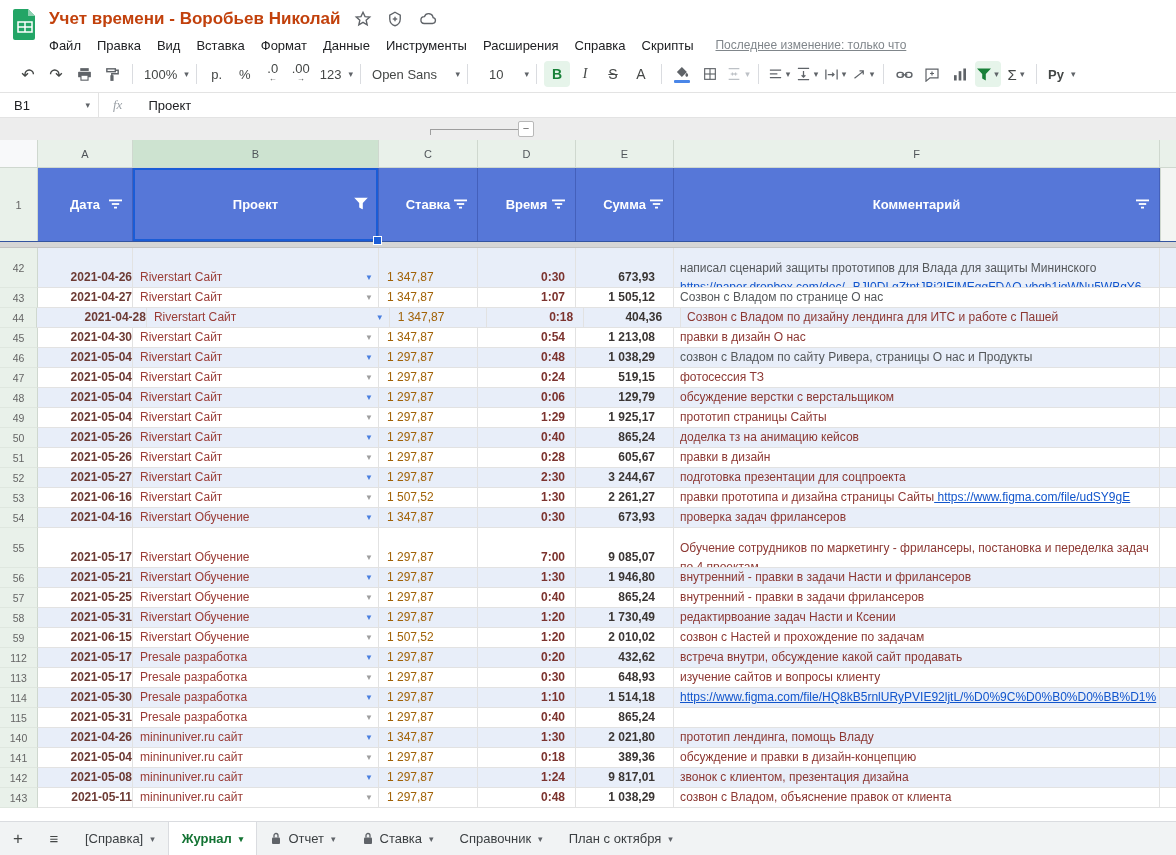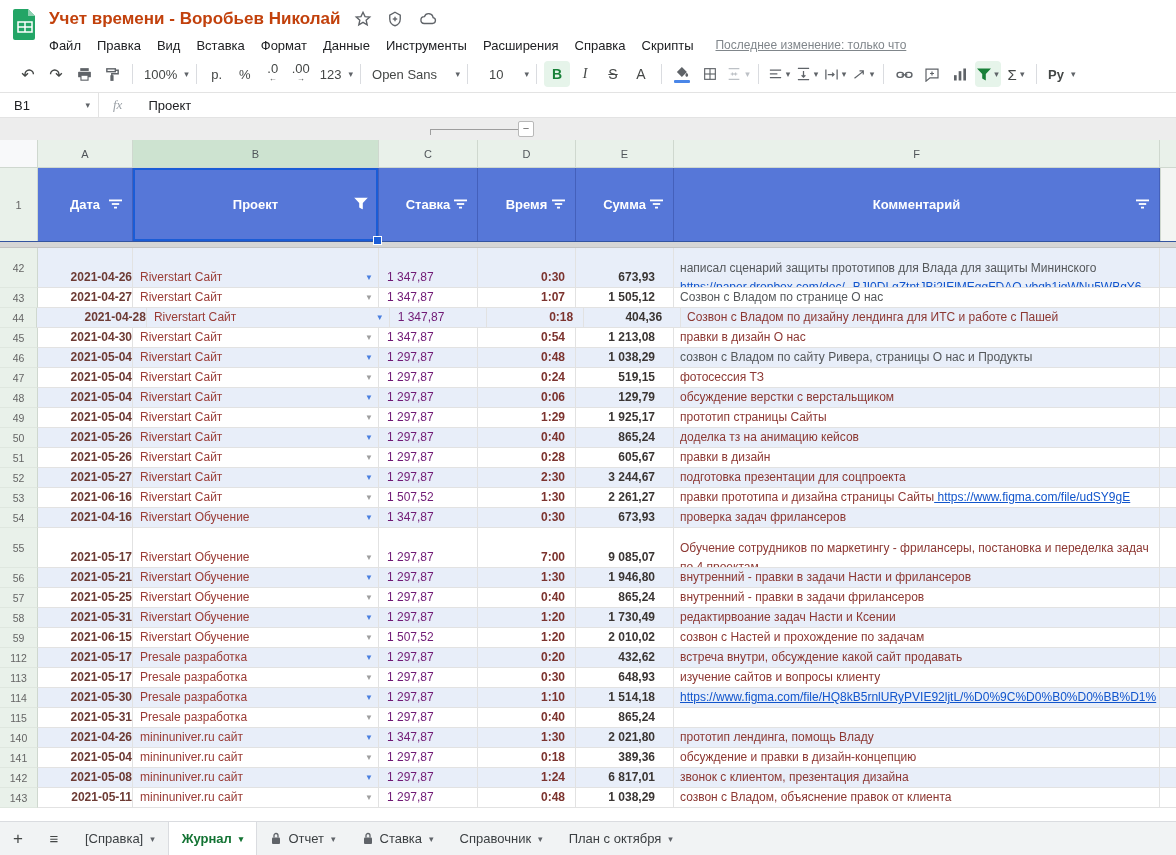--- a/index.html
+++ b/index.html
@@ -81,21 +81,21 @@
   .row.tall{height:40px;}
   .rownum{width:38px;background:#e9f1ea;color:#656565;font-size:10.5px;display:flex;align-items:center;
           justify-content:center;border-right:1px solid #cfd8cf;border-bottom:1px solid #dfe7df;box-sizing:border-box;}
   .row.tall .rownum{align-items:center;}
   .cell{display:flex;align-items:flex-end;border-right:1px solid #e2e2e2;border-bottom:1px solid #e2e2e2;
         box-sizing:border-box;font-size:12px;overflow:hidden;white-space:nowrap;padding:0 4px 3px 4px;}
   .c-date{justify-content:flex-end;padding-right:0;color:#6d3a33;font-weight:700;}
   .c-project{position:relative;color:#9a3b35;padding-left:7px;padding-right:16px;}
   .c-project .dd{position:absolute;right:5px;bottom:5px;font-size:8px;color:#9e9e9e;}
   .row.stripe .c-project .dd{color:#4a7fe0;}
-  .c-rate{color:#701a75;padding-left:8px;}
+  .c-rate{color:#a16207;padding-left:8px;}
   .c-time{justify-content:flex-end;padding-right:10px;color:#7c332e;font-weight:700;}
   .c-sum{justify-content:flex-end;padding-right:18px;color:#3a3533;font-weight:700;}
   .c-comment{display:block;line-height:19px;padding:0 2px 0 6px;color:#8c3732;}
   .row.tall .c-comment{white-space:normal;padding-top:11px;}
   .c-comment.muted{color:#54575a;}
   .c-sliver{border-right:none;}
   .link{color:#1155cc;text-decoration:underline;}
 
   
   .tabbar{position:absolute;left:0;bottom:0;width:100%;height:34px;background:#f1f3f4;
@@ -701,21 +701,21 @@
   </div>
         <div class="row stripe">
     <div class="rownum">142</div>
     <div class="cell c-date" style="width:95px;">2021-05-08</div>
     <div class="cell c-project" style="width:246px;">
             <span>mininuniver.ru сайт</span>
             <span class="dd">▼</span>
           </div>
     <div class="cell c-rate" style="width:99px;">1 297,87</div>
     <div class="cell c-time" style="width:98px;">1:24</div>
-    <div class="cell c-sum" style="width:98px;">6 817,01</div>
+    <div class="cell c-sum" style="width:98px;">9 817,01</div>
     <div class="cell c-comment" style="width:486px;"><span>звонок с клиентом, презентация дизайна</span></div>
     <div class="cell c-sliver" style="width:16px;"></div>
   </div>
         <div class="row">
     <div class="rownum">143</div>
     <div class="cell c-date" style="width:95px;">2021-05-11</div>
     <div class="cell c-project" style="width:246px;">
             <span>mininuniver.ru сайт</span>
             <span class="dd">▼</span>
           </div>

